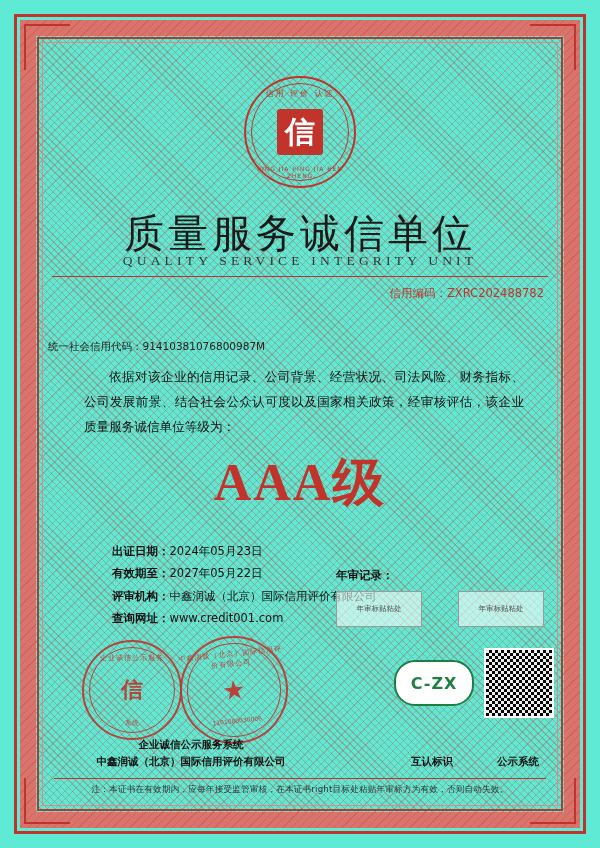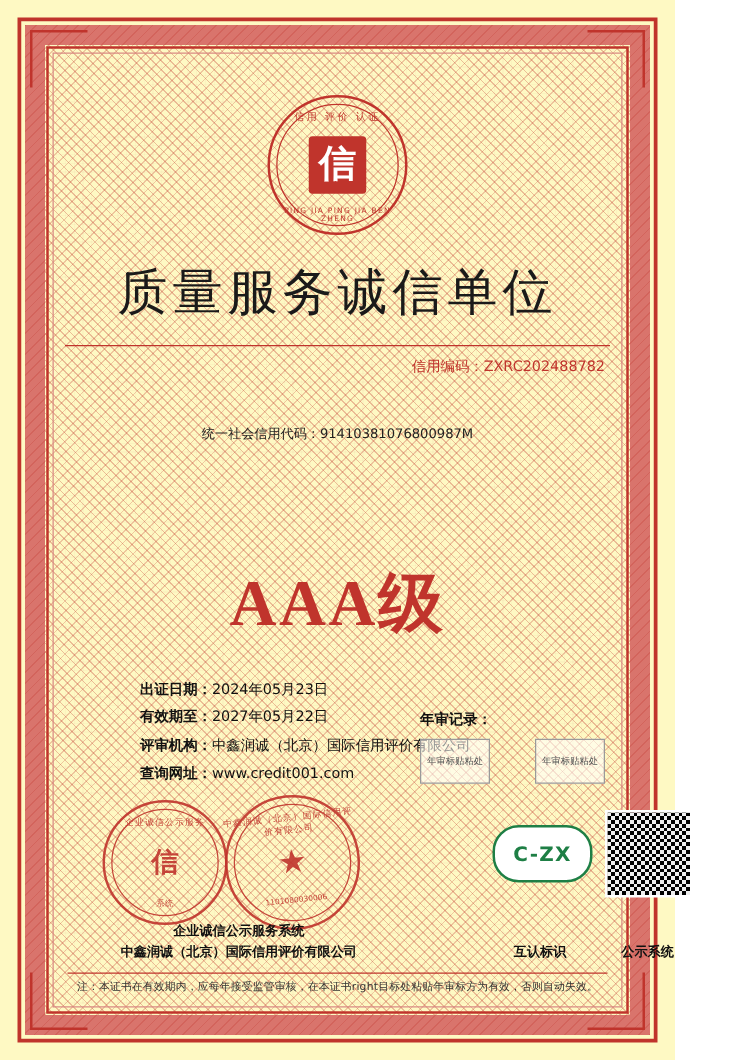--- a/index.html
+++ b/index.html
@@ -9,23 +9,23 @@
   }
   body {
     width: 600px;
     height: 848px;
     font-family: "DejaVu Sans", "Liberation Sans", sans-serif;
     overflow: hidden;
   }
 
   .certificate {
     position: relative;
-    width: 540px;
+    width: 600px;
     height: 848px;
-    background: #fef9c3;
+    background: #5eead4;
     box-sizing: border-box;
   }
 
   
   .border-outer {
     position: absolute;
     left: 14px;
     top: 14px;
     right: 14px;
     bottom: 14px;
@@ -209,21 +209,20 @@
     text-align: center;
     font-size: 19px;
     font-weight: bold;
     color: #111;
     letter-spacing: 1px;
   }
   .usci {
     position: absolute;
     top: 292px;
     left: 0; right: 0;
-    text-align: center;
     font-size: 10.5px;
     color: #222;
   }
 
   
   .body-text {
     position: absolute;
     top: 316px;
     left: 36px;
     right: 28px;
@@ -456,30 +455,32 @@
 
     <div class="emblem">
       <div class="emblem-ring"></div>
       <div class="emblem-ring-2"></div>
       <div class="emblem-arc-top">信用 评价 认证</div>
       <div class="emblem-core">信</div>
       <div class="emblem-arc-bottom">PING JIA PING JIA BEN ZHENG</div>
     </div>
 
     <div class="title-cn">质量服务诚信单位</div>
+    <div class="title-en">QUALITY SERVICE INTEGRITY UNIT</div>
     <div class="title-rule"></div>
 
     <div class="credit-code">
       <span>信用编码：</span><span>ZXRC202488782</span>
     </div>
 
     <div class="usci">
       <span>统一社会信用代码：</span><span>91410381076800987M</span>
     </div>
 
+    <div class="body-text">依据对该企业的信用记录、公司背景、经营状况、司法风险、财务指标、公司发展前景、结合社会公众认可度以及国家相关政策，经审核评估，该企业质量服务诚信单位等级为：</div>
 
     <div class="grade">AAA级</div>
 
     <div class="details">
       <div class="row">
         <span class="label">出证日期：</span><span>2024年05月23日</span>
       </div>
       <div class="row">
         <span class="label">有效期至：</span><span>2027年05月22日</span>
       </div>

